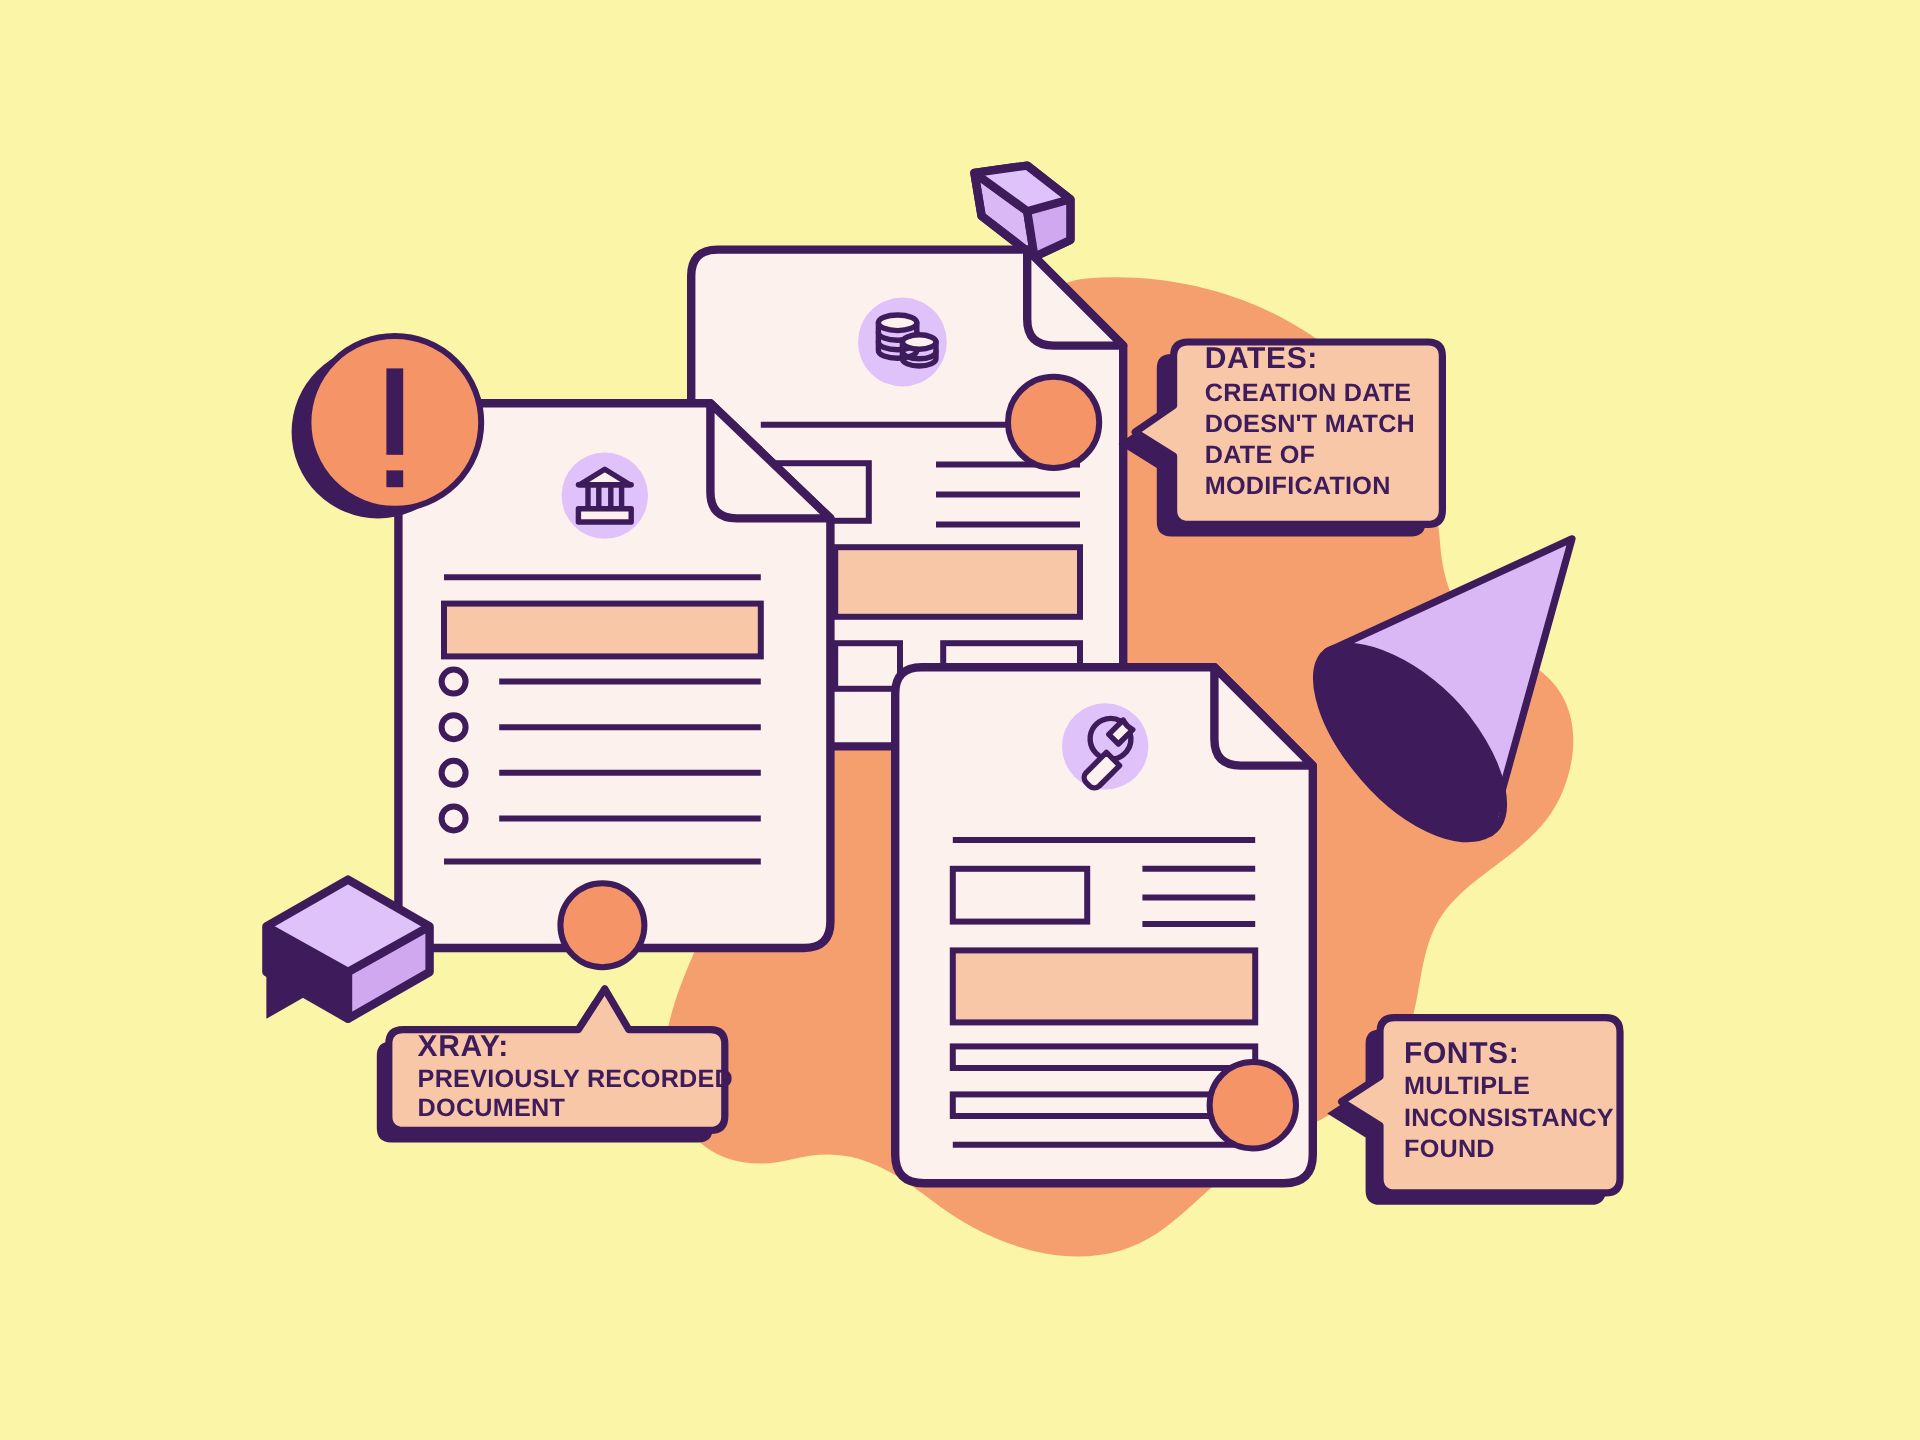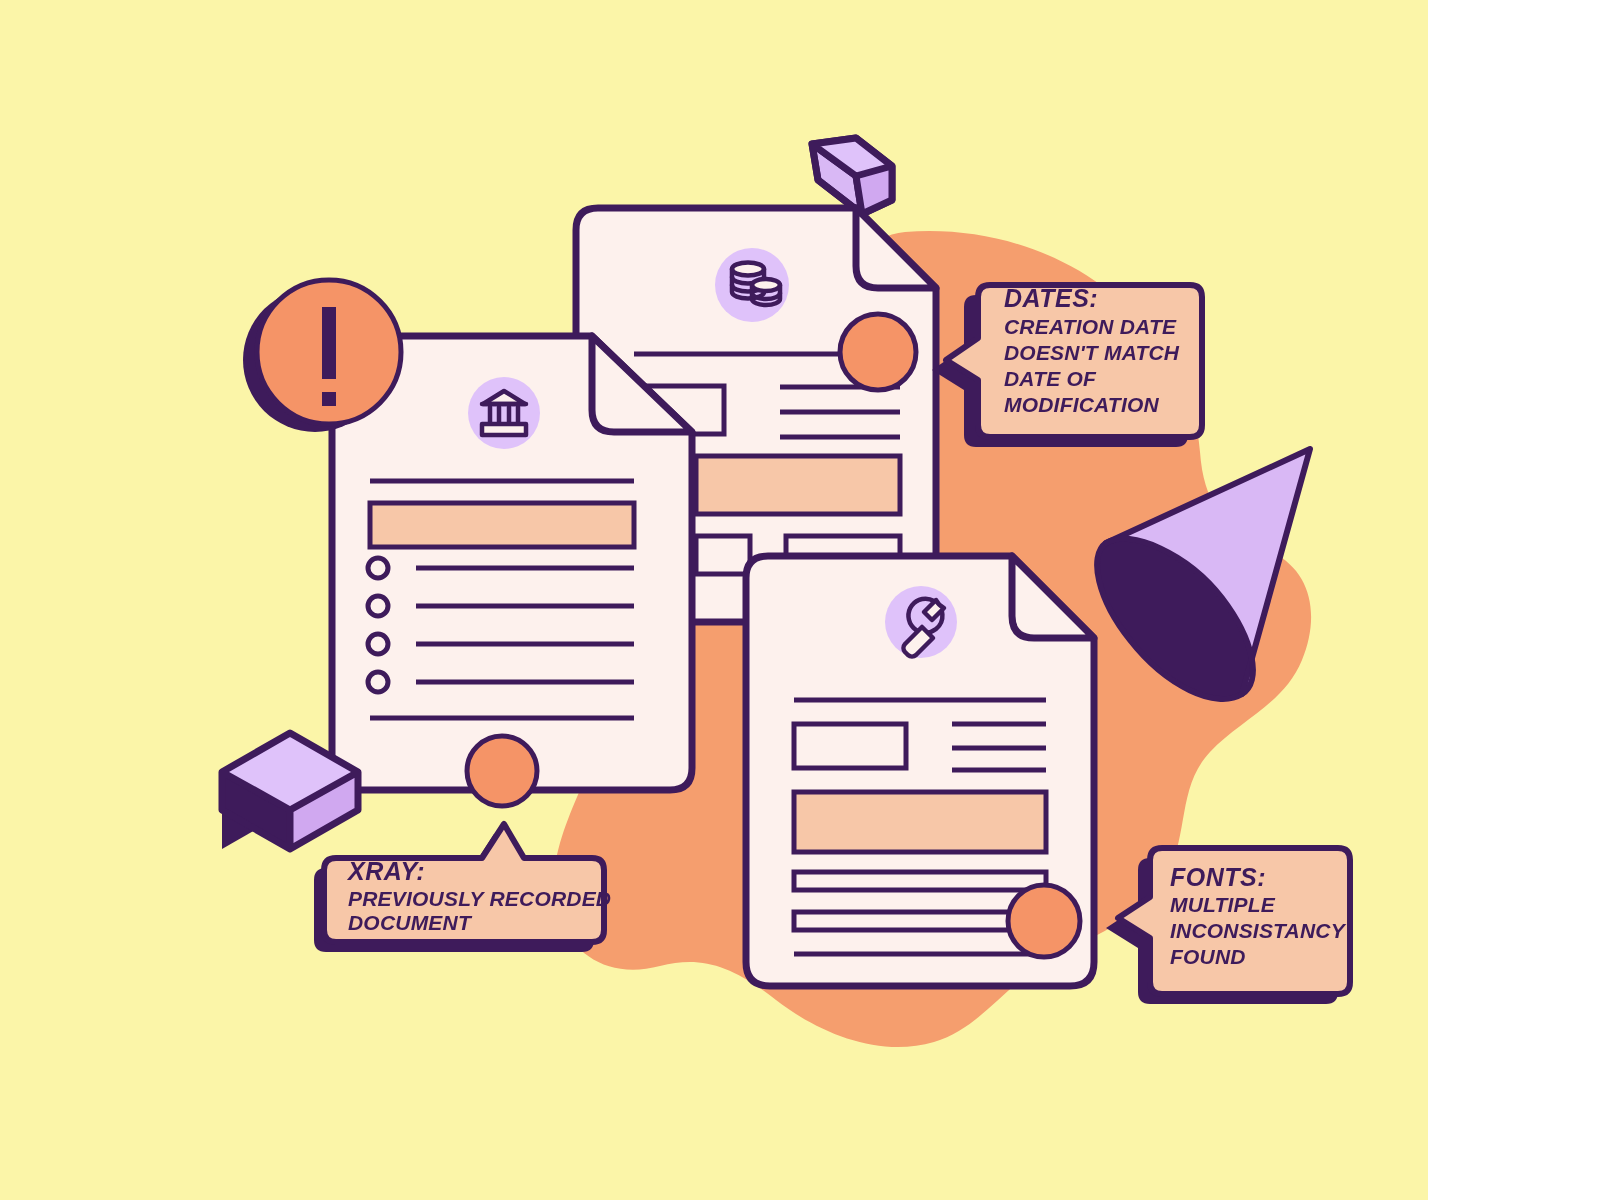--- a/index.html
+++ b/index.html
@@ -6,24 +6,23 @@
   html, body {
     margin: 0;
     padding: 0;
     background: #ffffff;
   }
   body {
     font-family: "Liberation Sans", sans-serif;
   }
   #stage {
     position: relative;
-    width: 1428px;
+    width: 1600px;
     height: 1200px;
     overflow: hidden;
-    font-style: italic;
   }
   #stage svg {
     display: block;
     width: 1600px;
     height: 1200px;
   }
   .callout-text {
     font-family: "Liberation Sans", sans-serif;
     fill: #3E1B5B;
     text-transform: uppercase;

